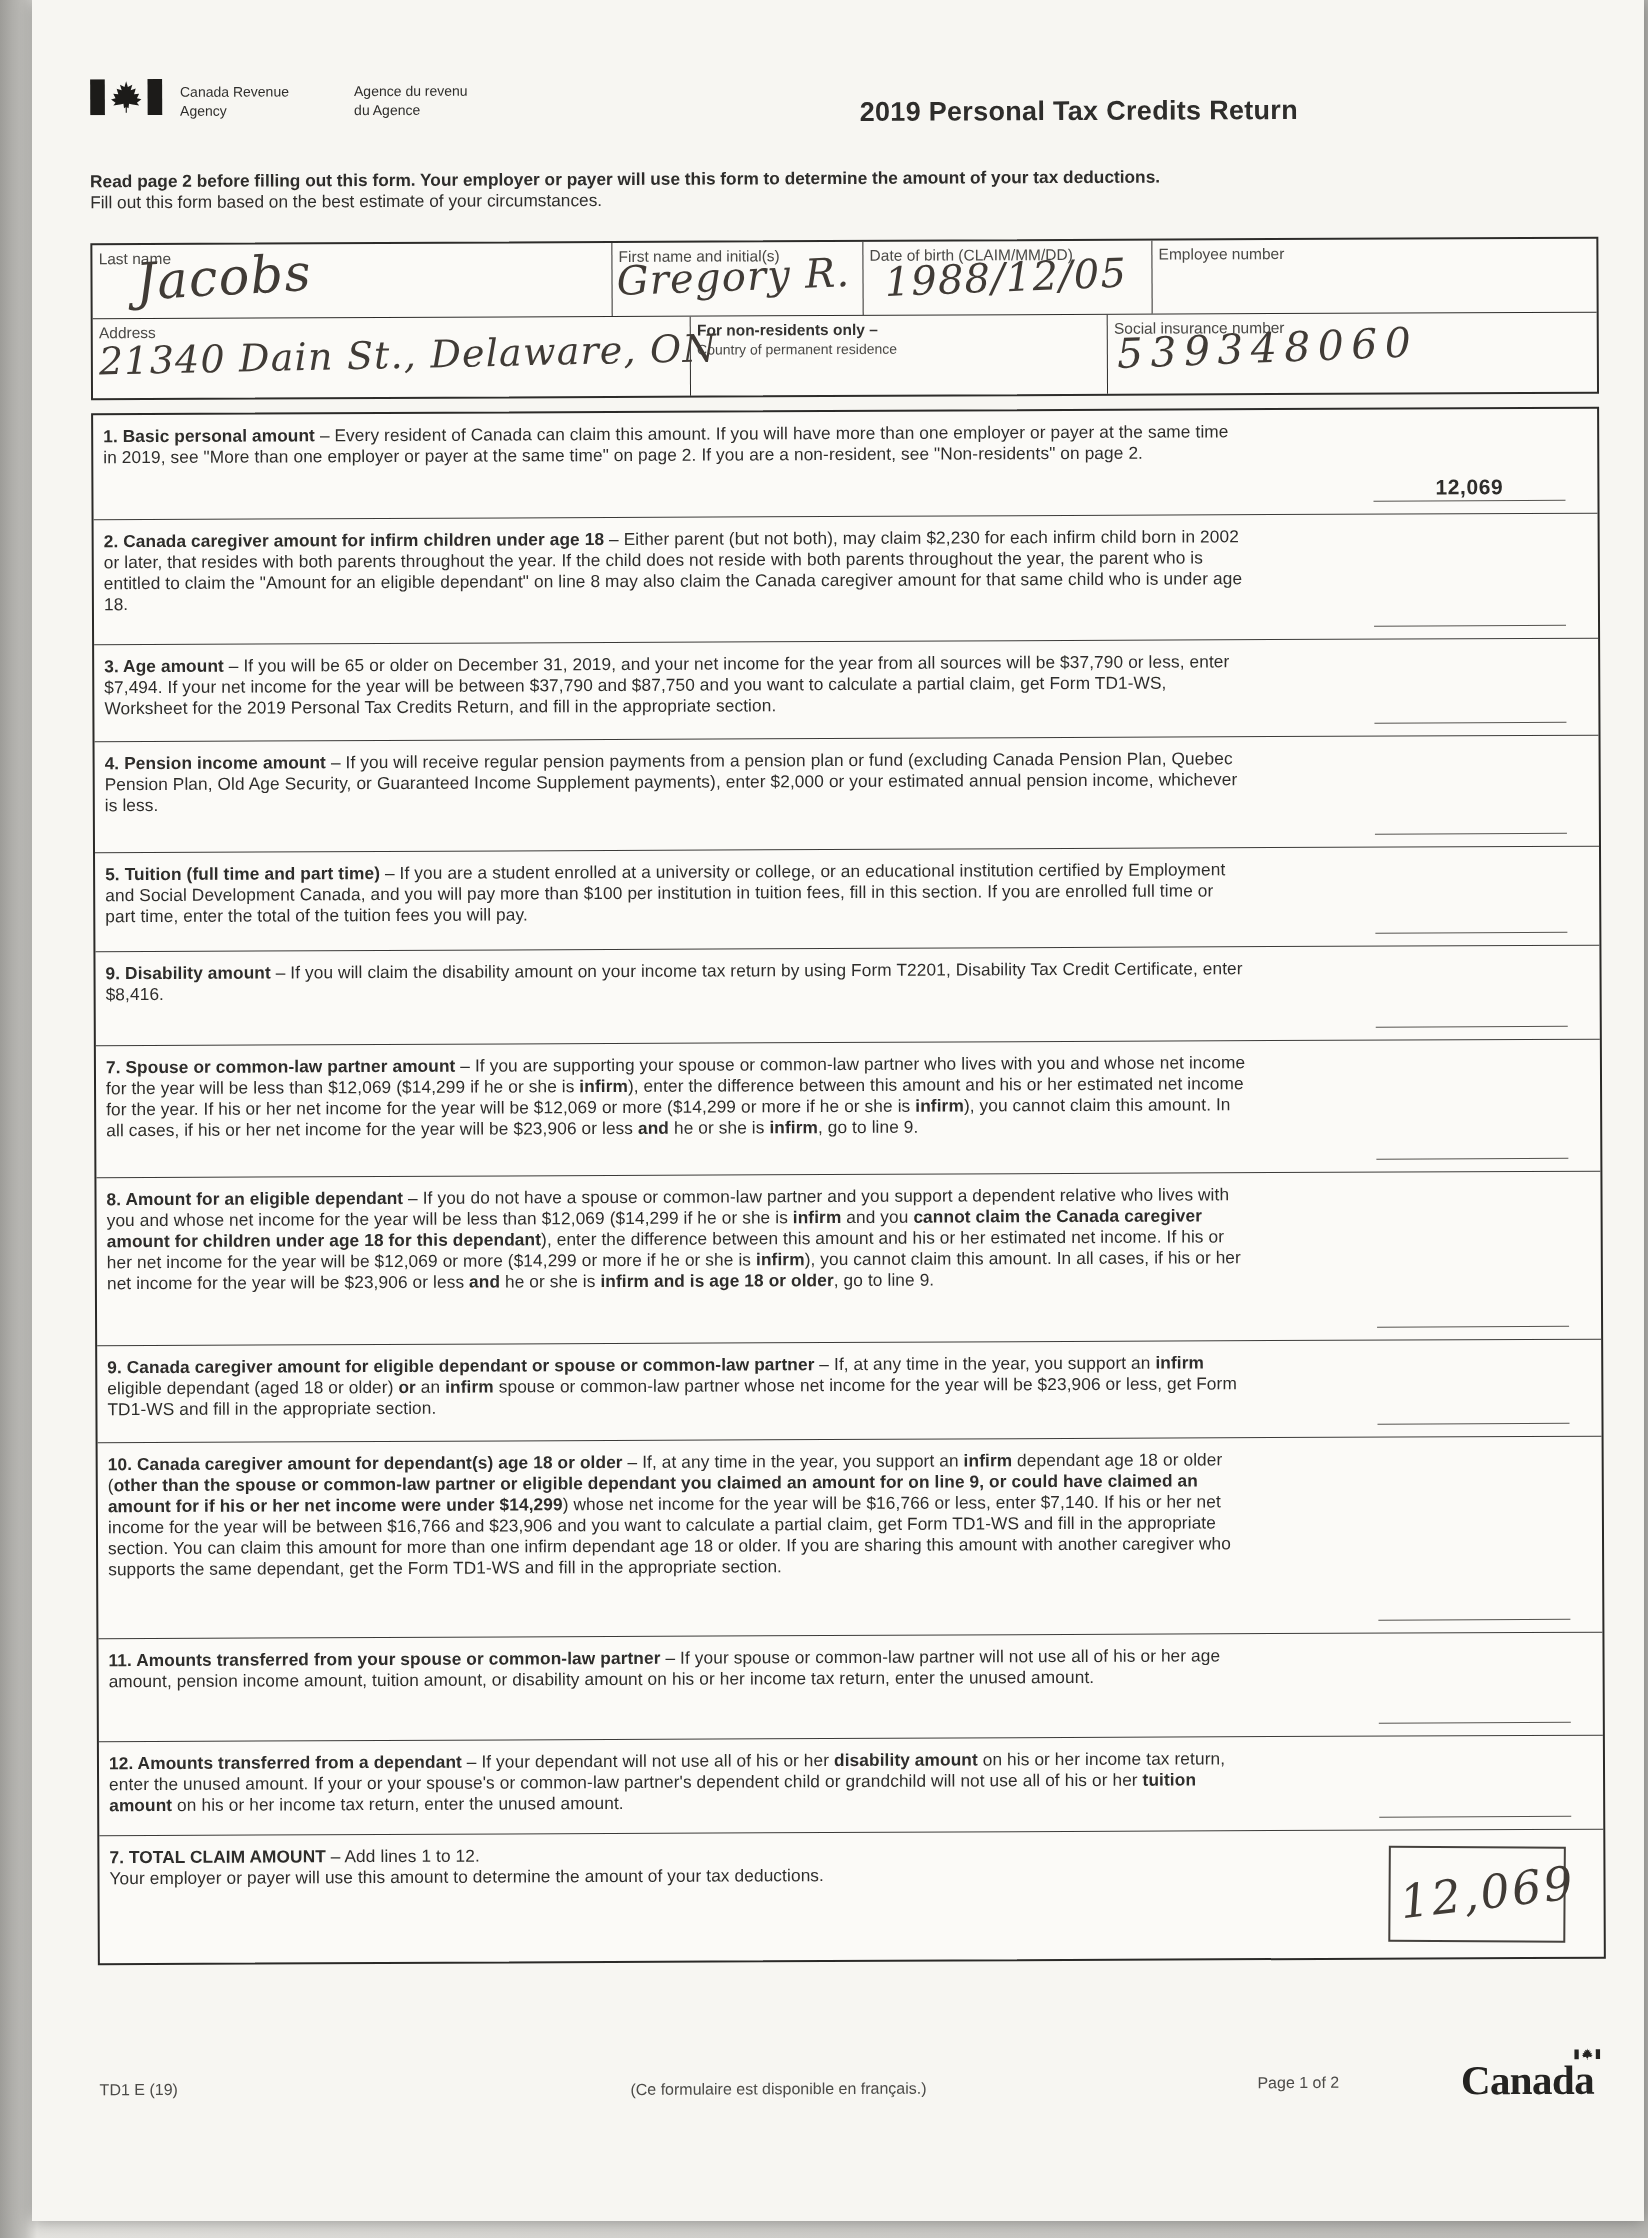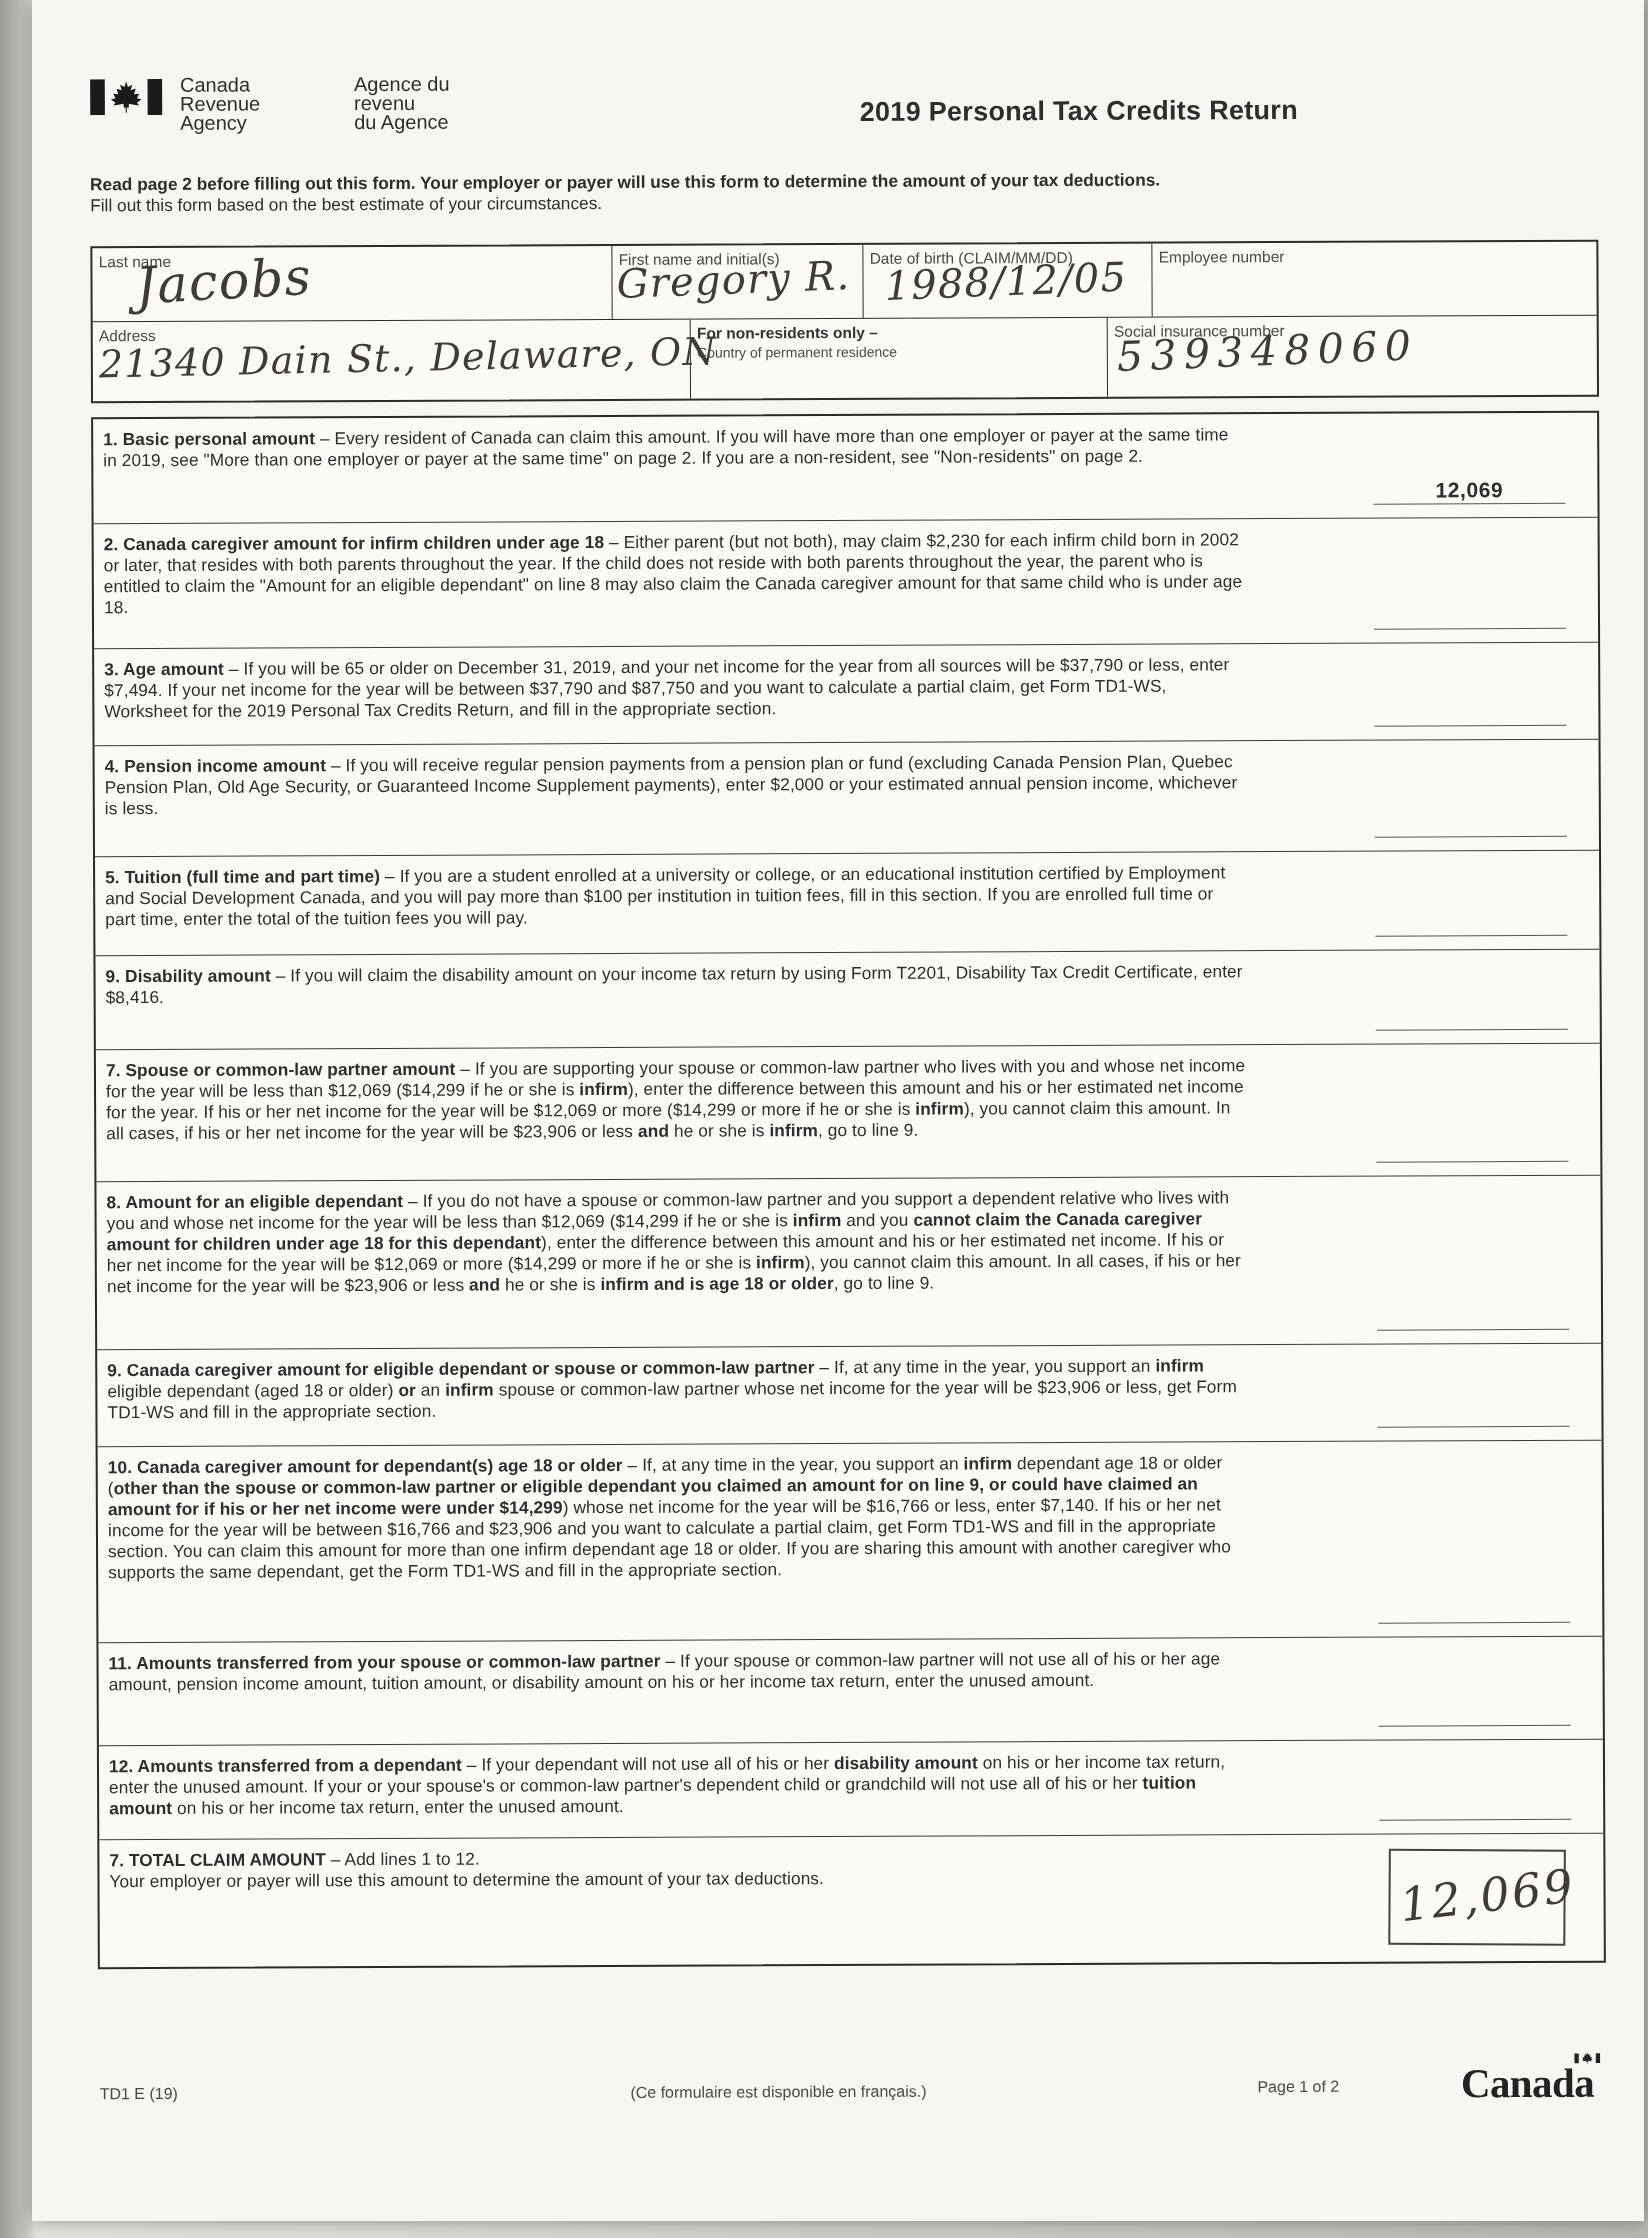--- a/index.html
+++ b/index.html
@@ -15,21 +15,21 @@
   }
   .inner{
     transform:rotate(-0.25deg);transform-origin:50% 40%;
     padding:73px 43px 0 61px;
   }
 
   
   header{display:flex;align-items:flex-start;}
   .brand{display:flex;align-items:flex-start;width:470px;}
   .flag-logo{margin-top:2.5px;}
-  .agency{font-size:20px;line-height:19px;margin-top:0;}
+  .agency{font-size:14px;line-height:19px;margin-top:7px;}
   .agency-en{margin-left:17.3px;width:149px;}
   .agency-fr{margin-left:25px;width:155px;}
   h1{flex:1;font-size:27px;line-height:28.5px;margin:25px 0 0 0;text-align:center;letter-spacing:0.3px;}
   .prot{width:291px;text-align:right;font-size:16.7px;margin-top:3.7px;}
   .prot .b{font-weight:bold;}
   .td1{font-size:19px;margin-top:8.7px;}
 
   
   .intro{margin-top:41px;font-size:17.3px;line-height:21px;}
   .intro .b{font-weight:bold;margin:0;}

